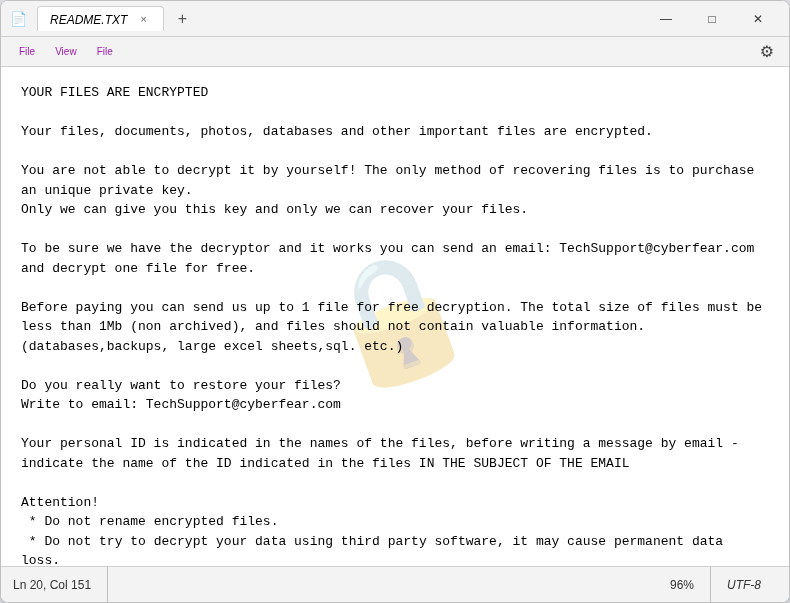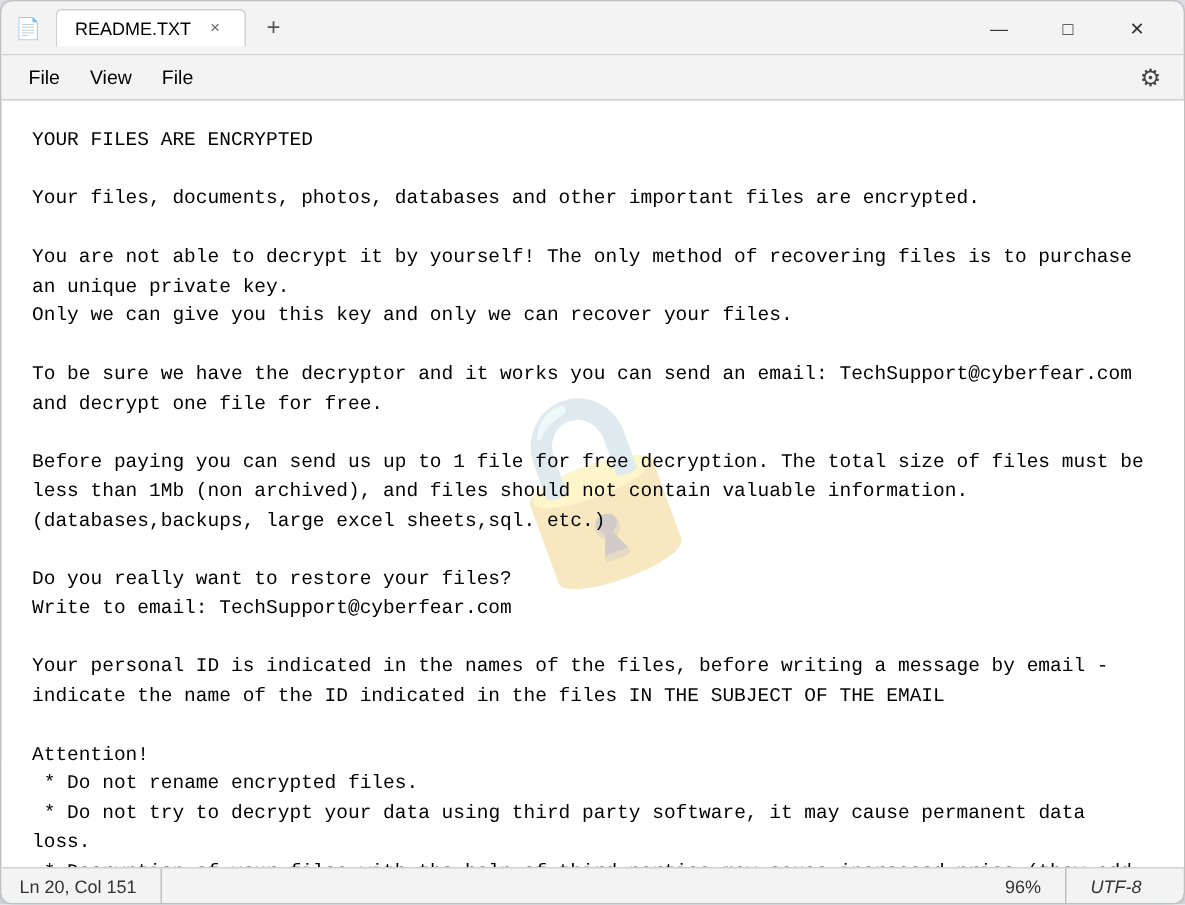--- a/index.html
+++ b/index.html
@@ -56,23 +56,24 @@
 
     .tab {
       background: #ffffff;
       border: 1px solid #d0d0d0;
       border-bottom: none;
       border-radius: 4px 4px 0 0;
       padding: 4px 12px;
       font-size: 12px;
       color: #000;
       display: flex;
-      align-items: center;
+      align-items: flex-end;
       gap: 8px;
       margin-right: 4px;
+      font-style: italic;
     }
 
     .tab-close {
       font-size: 11px;
       color: #666;
       cursor: pointer;
       width: 16px;
       height: 16px;
       display: flex;
       align-items: center;
@@ -115,22 +116,22 @@
       background: #f3f3f3;
       height: 30px;
       display: flex;
       align-items: center;
       padding: 0 8px;
       border-bottom: 1px solid #d0d0d0;
     }
 
     .menu-item {
       padding: 4px 10px;
-      font-size: 13px;
-      color: #000000;
+      font-size: 10px;
+      color: #a21caf;
       cursor: pointer;
       border-radius: 4px;
     }
 
     .gear-icon {
       margin-left: auto;
       width: 28px;
       height: 28px;
       display: flex;
       align-items: center;
@@ -169,21 +170,21 @@
 
     .text-content {
       position: relative;
       z-index: 1;
       white-space: pre-wrap;
       word-wrap: break-word;
     }
 
     .status-bar {
       background: #f3f3f3;
-      height: 24px;
+      height: 36px;
       display: flex;
       align-items: center;
       padding: 0 12px;
       border-top: 1px solid #d0d0d0;
       font-size: 12px;
       color: #333;
       gap: 0;
     }
 
     .status-item {

